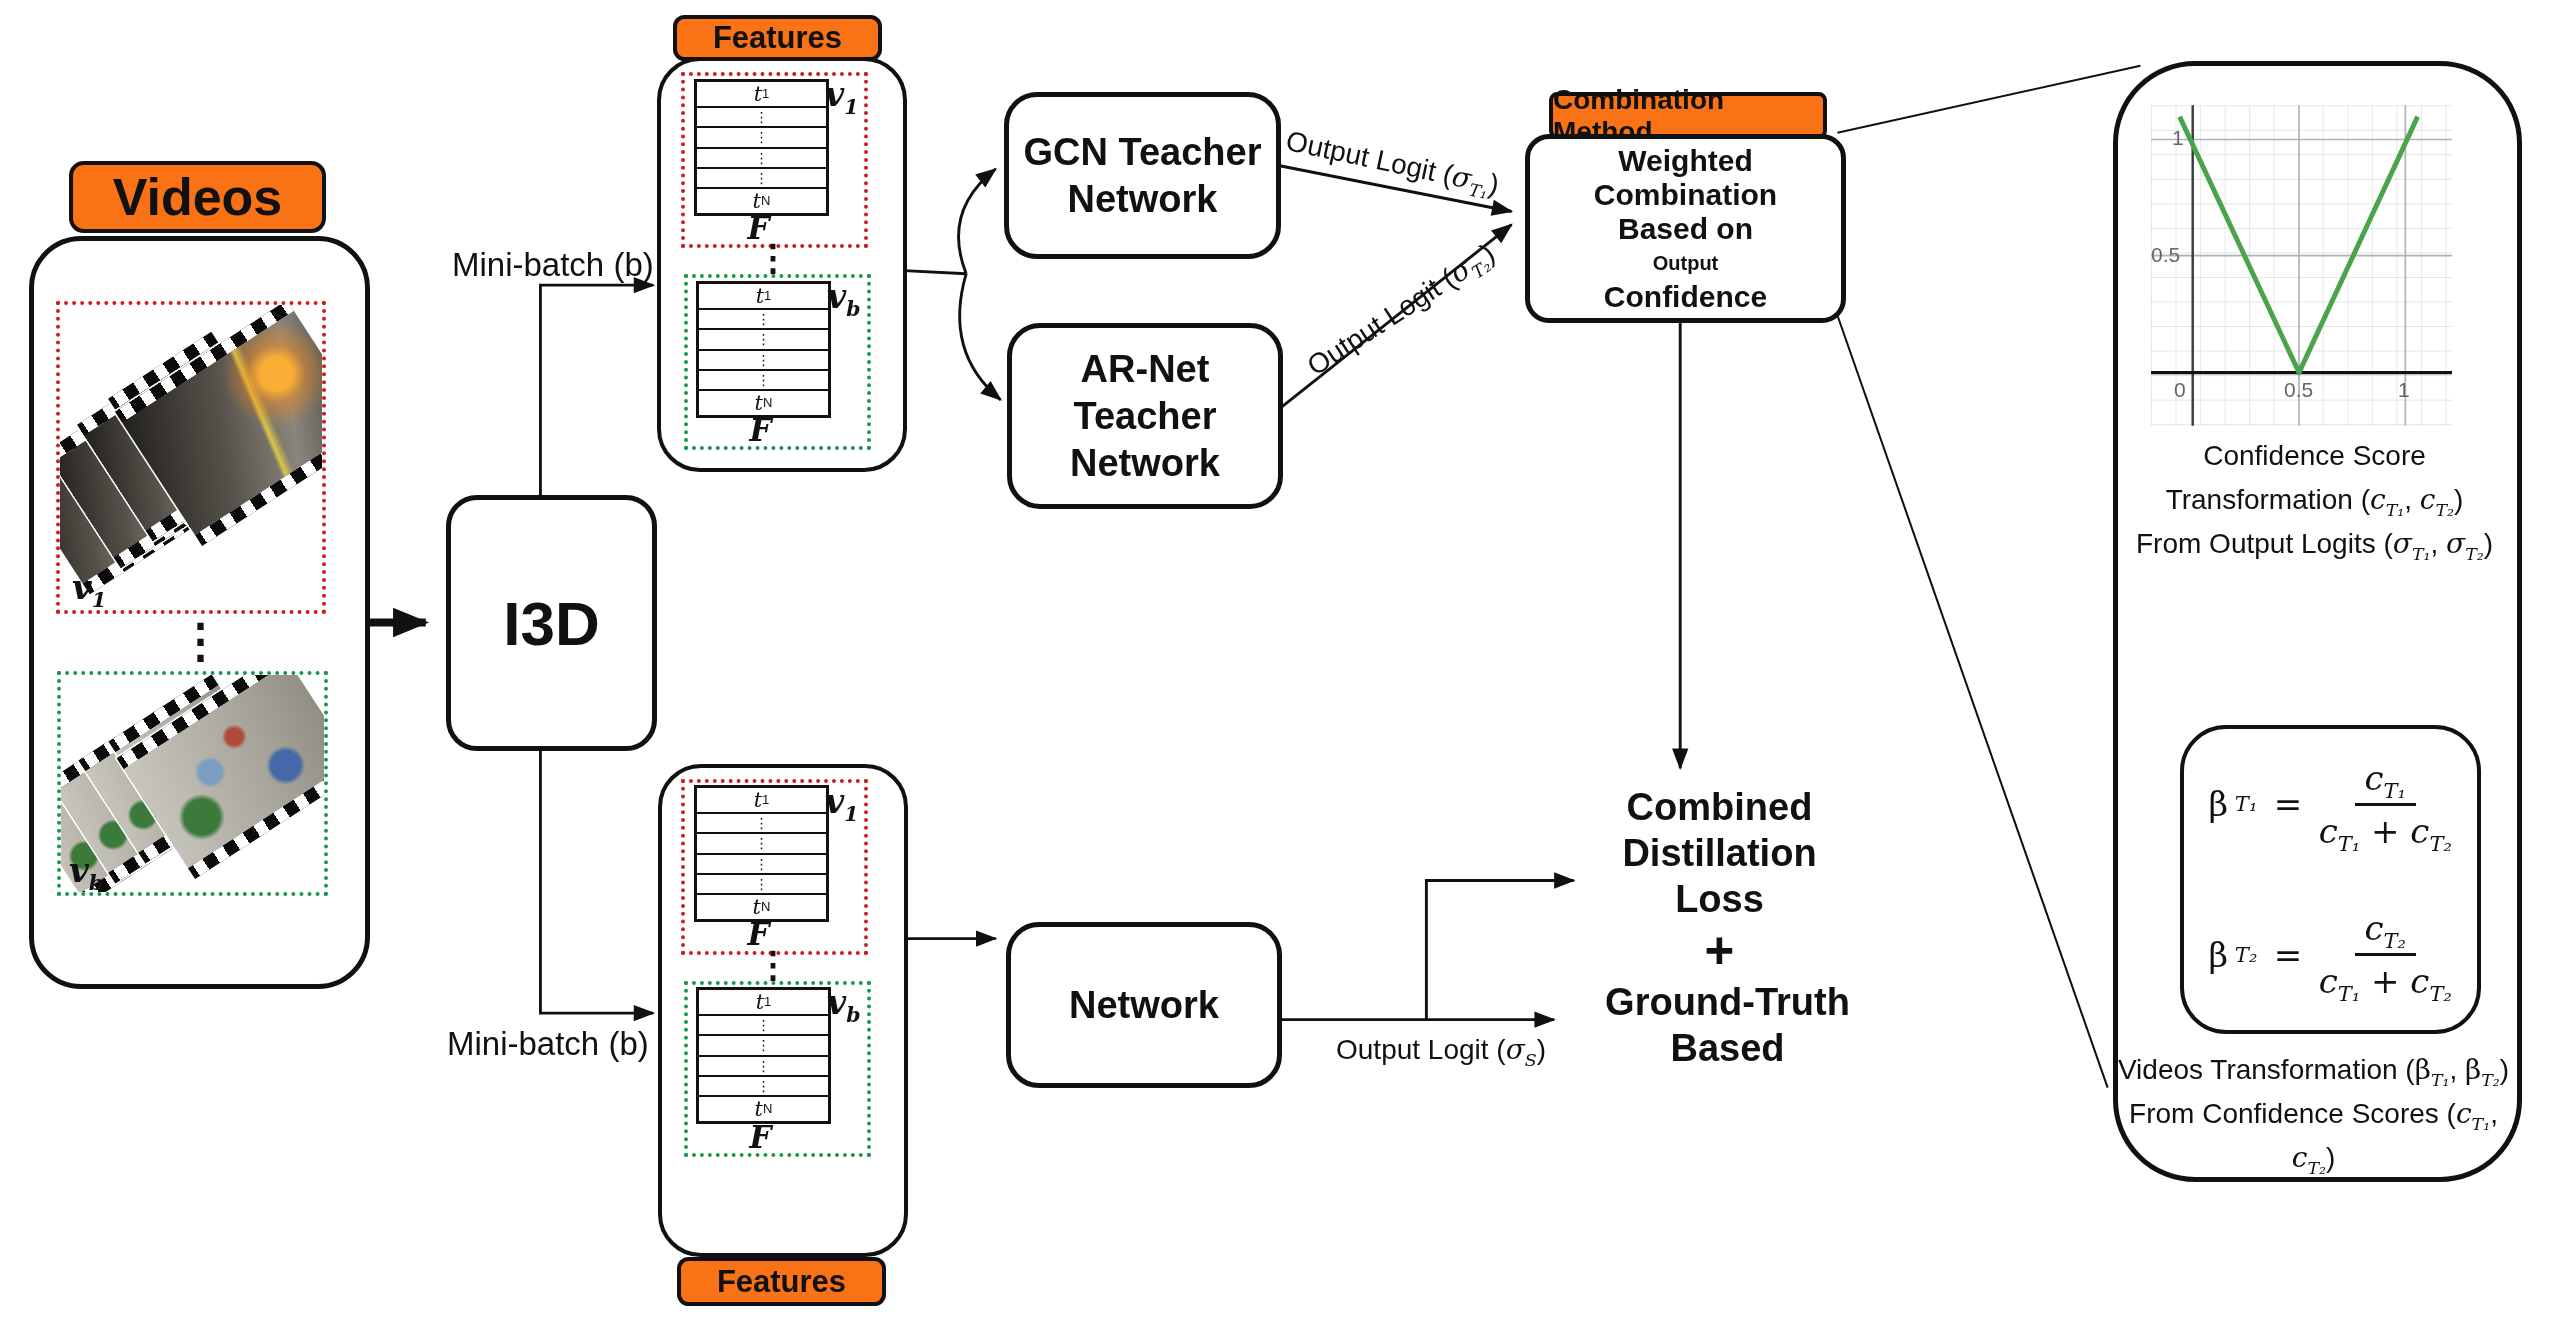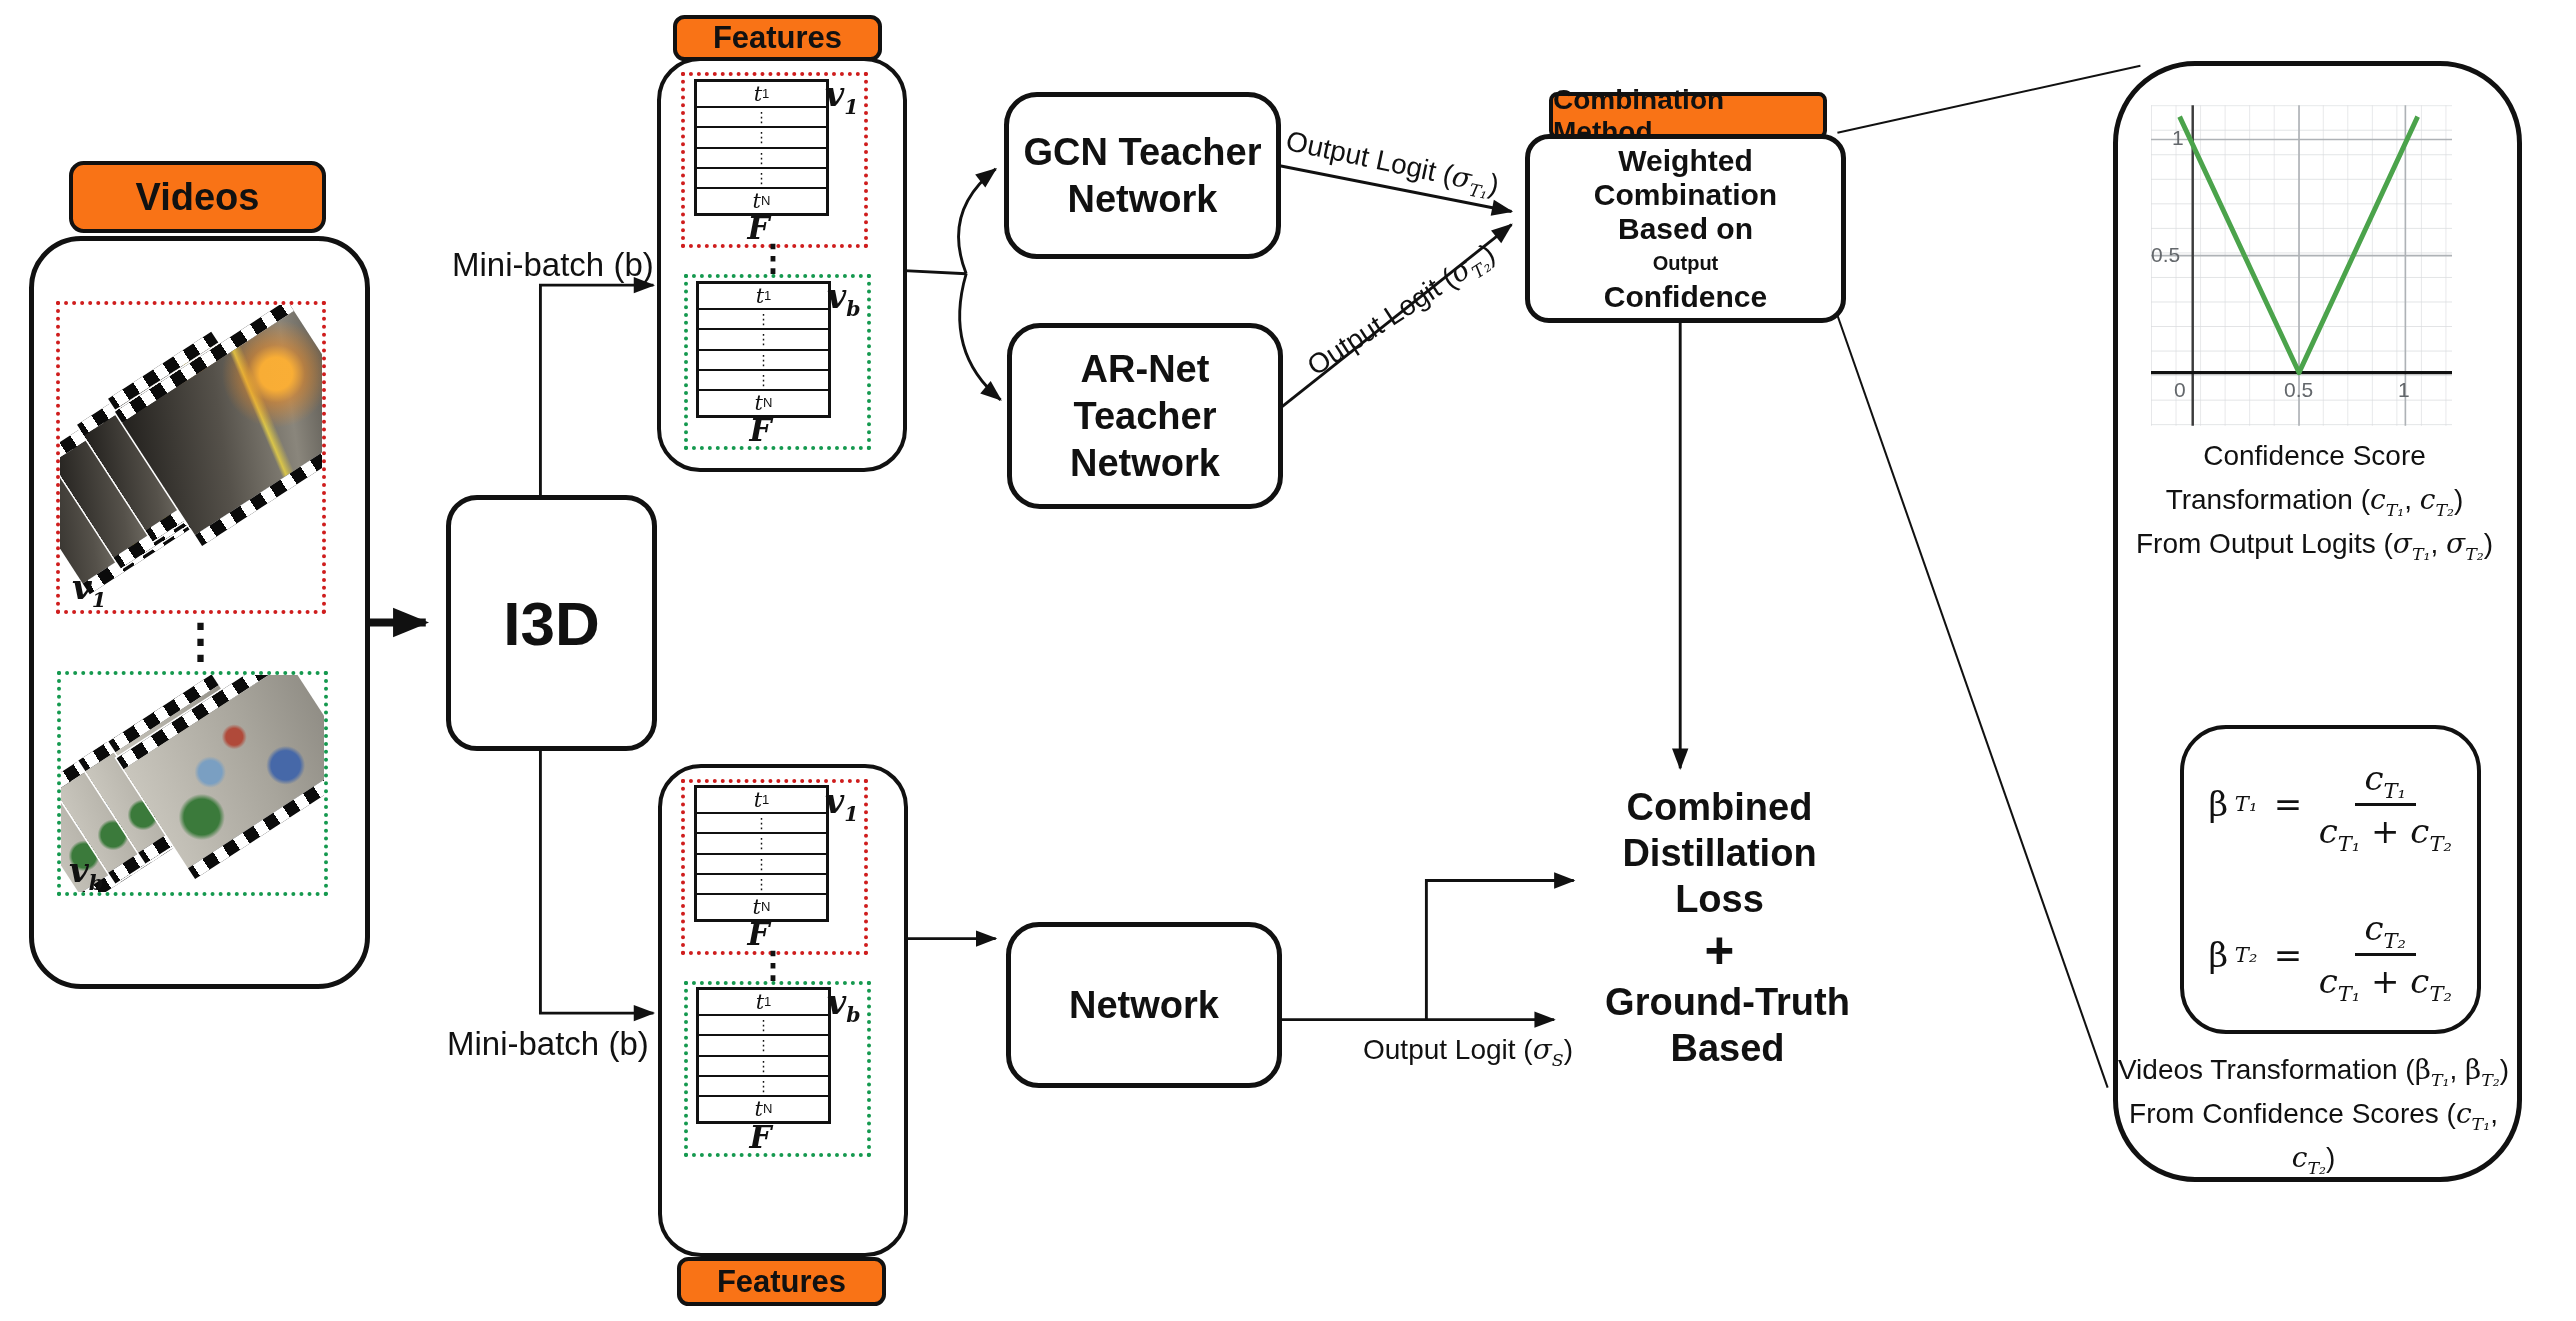--- a/index.html
+++ b/index.html
@@ -97,21 +97,21 @@
 
     <path d="M100,614 L178,722" stroke="#111" stroke-width="6" fill="none" marker-end="url(#ahMid)"></path>
     <path d="M96,1002 L192,1076" stroke="#111" stroke-width="6" fill="none" marker-end="url(#ahMid)"></path>
 
     <path d="M1031,150 L1031,242" stroke="#111" stroke-width="9" fill="none" marker-end="url(#ahMid)"></path>
     <path d="M1033,392 L1033,482" stroke="#111" stroke-width="9" fill="none" marker-end="url(#ahMid)"></path>
     <path d="M1031,1013 L1031,1105" stroke="#111" stroke-width="9" fill="none" marker-end="url(#ahMid)"></path>
     <path d="M1033,1255 L1033,1345" stroke="#111" stroke-width="9" fill="none" marker-end="url(#ahMid)"></path>
   </svg>
 
-  <div class="titlebox" style="left:69px;top:161px;width:249px;height:64px;font-size:38px;border-radius:14.7px;">
+  <div class="titlebox" style="left:69px;top:161px;width:249px;height:64px;font-size:52px;border-radius:14.7px;">
     <span>Videos</span>
   </div>
 
   <div class="box" style="left:29px;top:236px;width:331px;height:743px;border-radius:52px;"></div>
 
   <div class="dotted red" style="left:56px;top:301px;width:262px;height:305px;">
     <div class="montage scene-night">
       <div class="frame" style="left:-24.6px;top:123px;width:123px;height:139px;">
           <div class="fbar"></div>
           <div class="fphoto"></div>
@@ -328,21 +328,21 @@
   <div class="box" style="left:1006px;top:922px;width:266px;height:156px;">
     <div class="net-label">Network</div>
   </div>
 
   <div class="edge-label" style="left:1290px;top:124px;transform:rotate(12deg);transform-origin:left top;">
     <span>Output Logit (</span><span class="math">σ</span><sub class="math">T₁</sub><span>)</span>
   </div>
   <div class="edge-label" style="left:1310px;top:352px;transform:rotate(-33deg);transform-origin:left center;">
     <span>Output Logit (</span><span class="math">σ</span><sub class="math">T₂</sub><span>)</span>
   </div>
-  <div class="edge-label" style="left:1336px;top:1033px;margin-left:27px;">
+  <div class="edge-label" style="left:1336px;top:1033px;">
     <span>Output Logit (</span><span class="math">σ</span><sub class="math">S</sub><span>)</span>
   </div>
 
   <div class="titlebox" style="left:1549px;top:92px;width:270px;height:39px;font-size:28px;border-radius:8.2px;">
     <span>Combination Method</span>
   </div>
   <div class="box" style="left:1525px;top:134px;width:311px;height:179px;border-radius:24px;">
     <div style="font-weight:bold;font-size:30px;line-height:34px;">Weighted</div>
     <div style="font-weight:bold;font-size:30px;line-height:34px;">Combination</div>
     <div style="font-weight:bold;font-size:30px;line-height:34px;">Based on</div>

